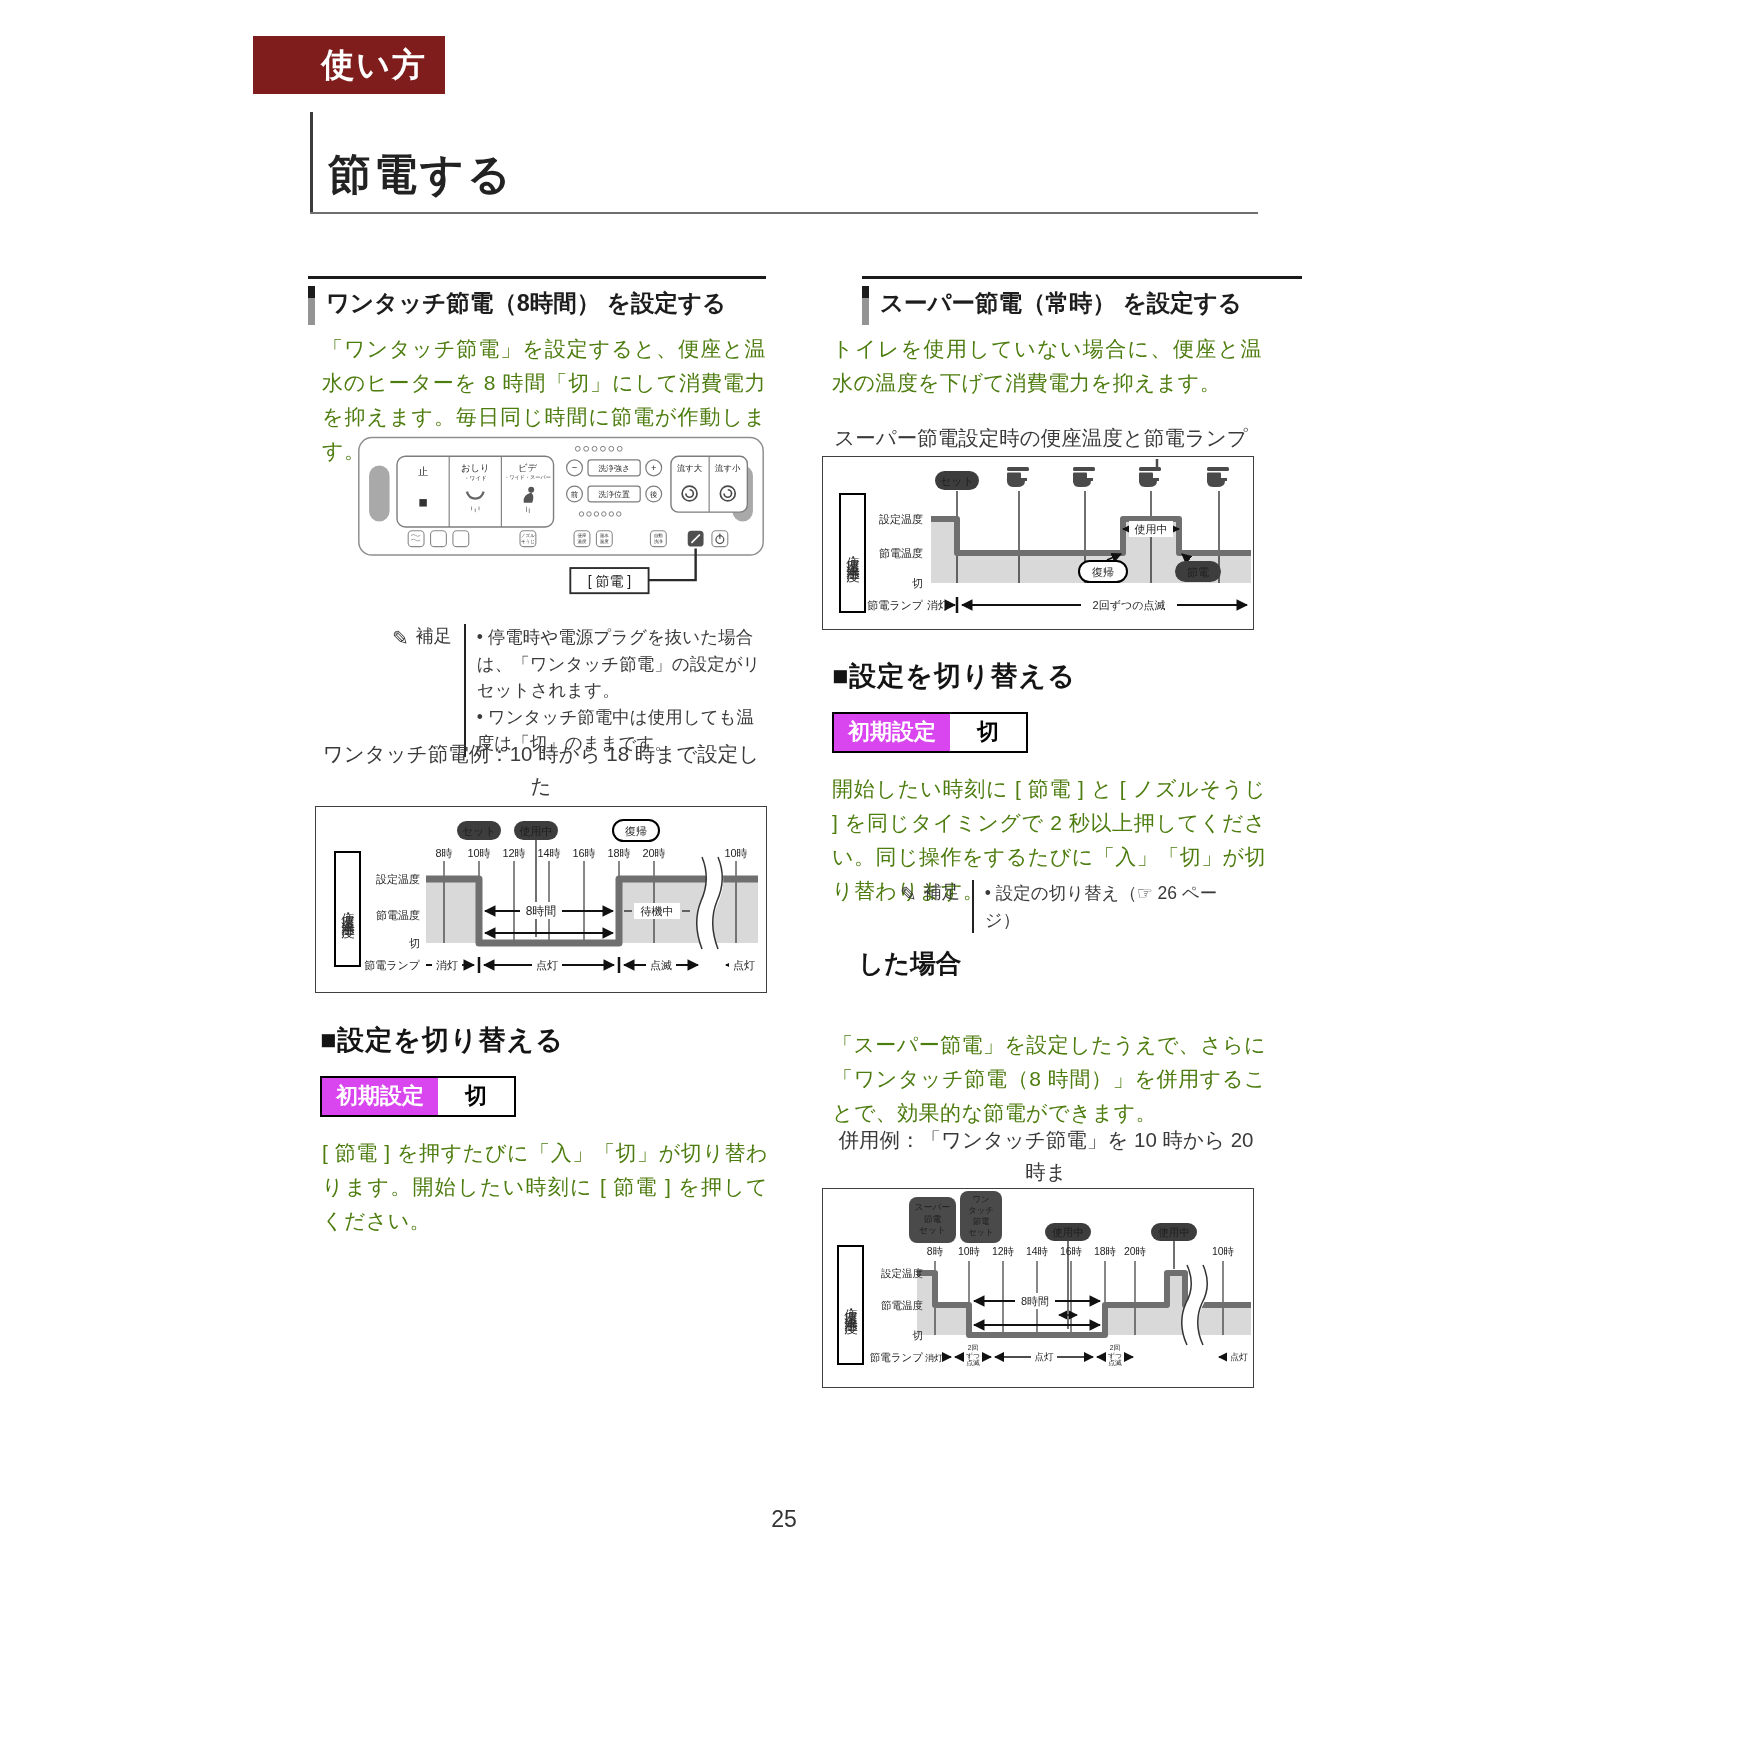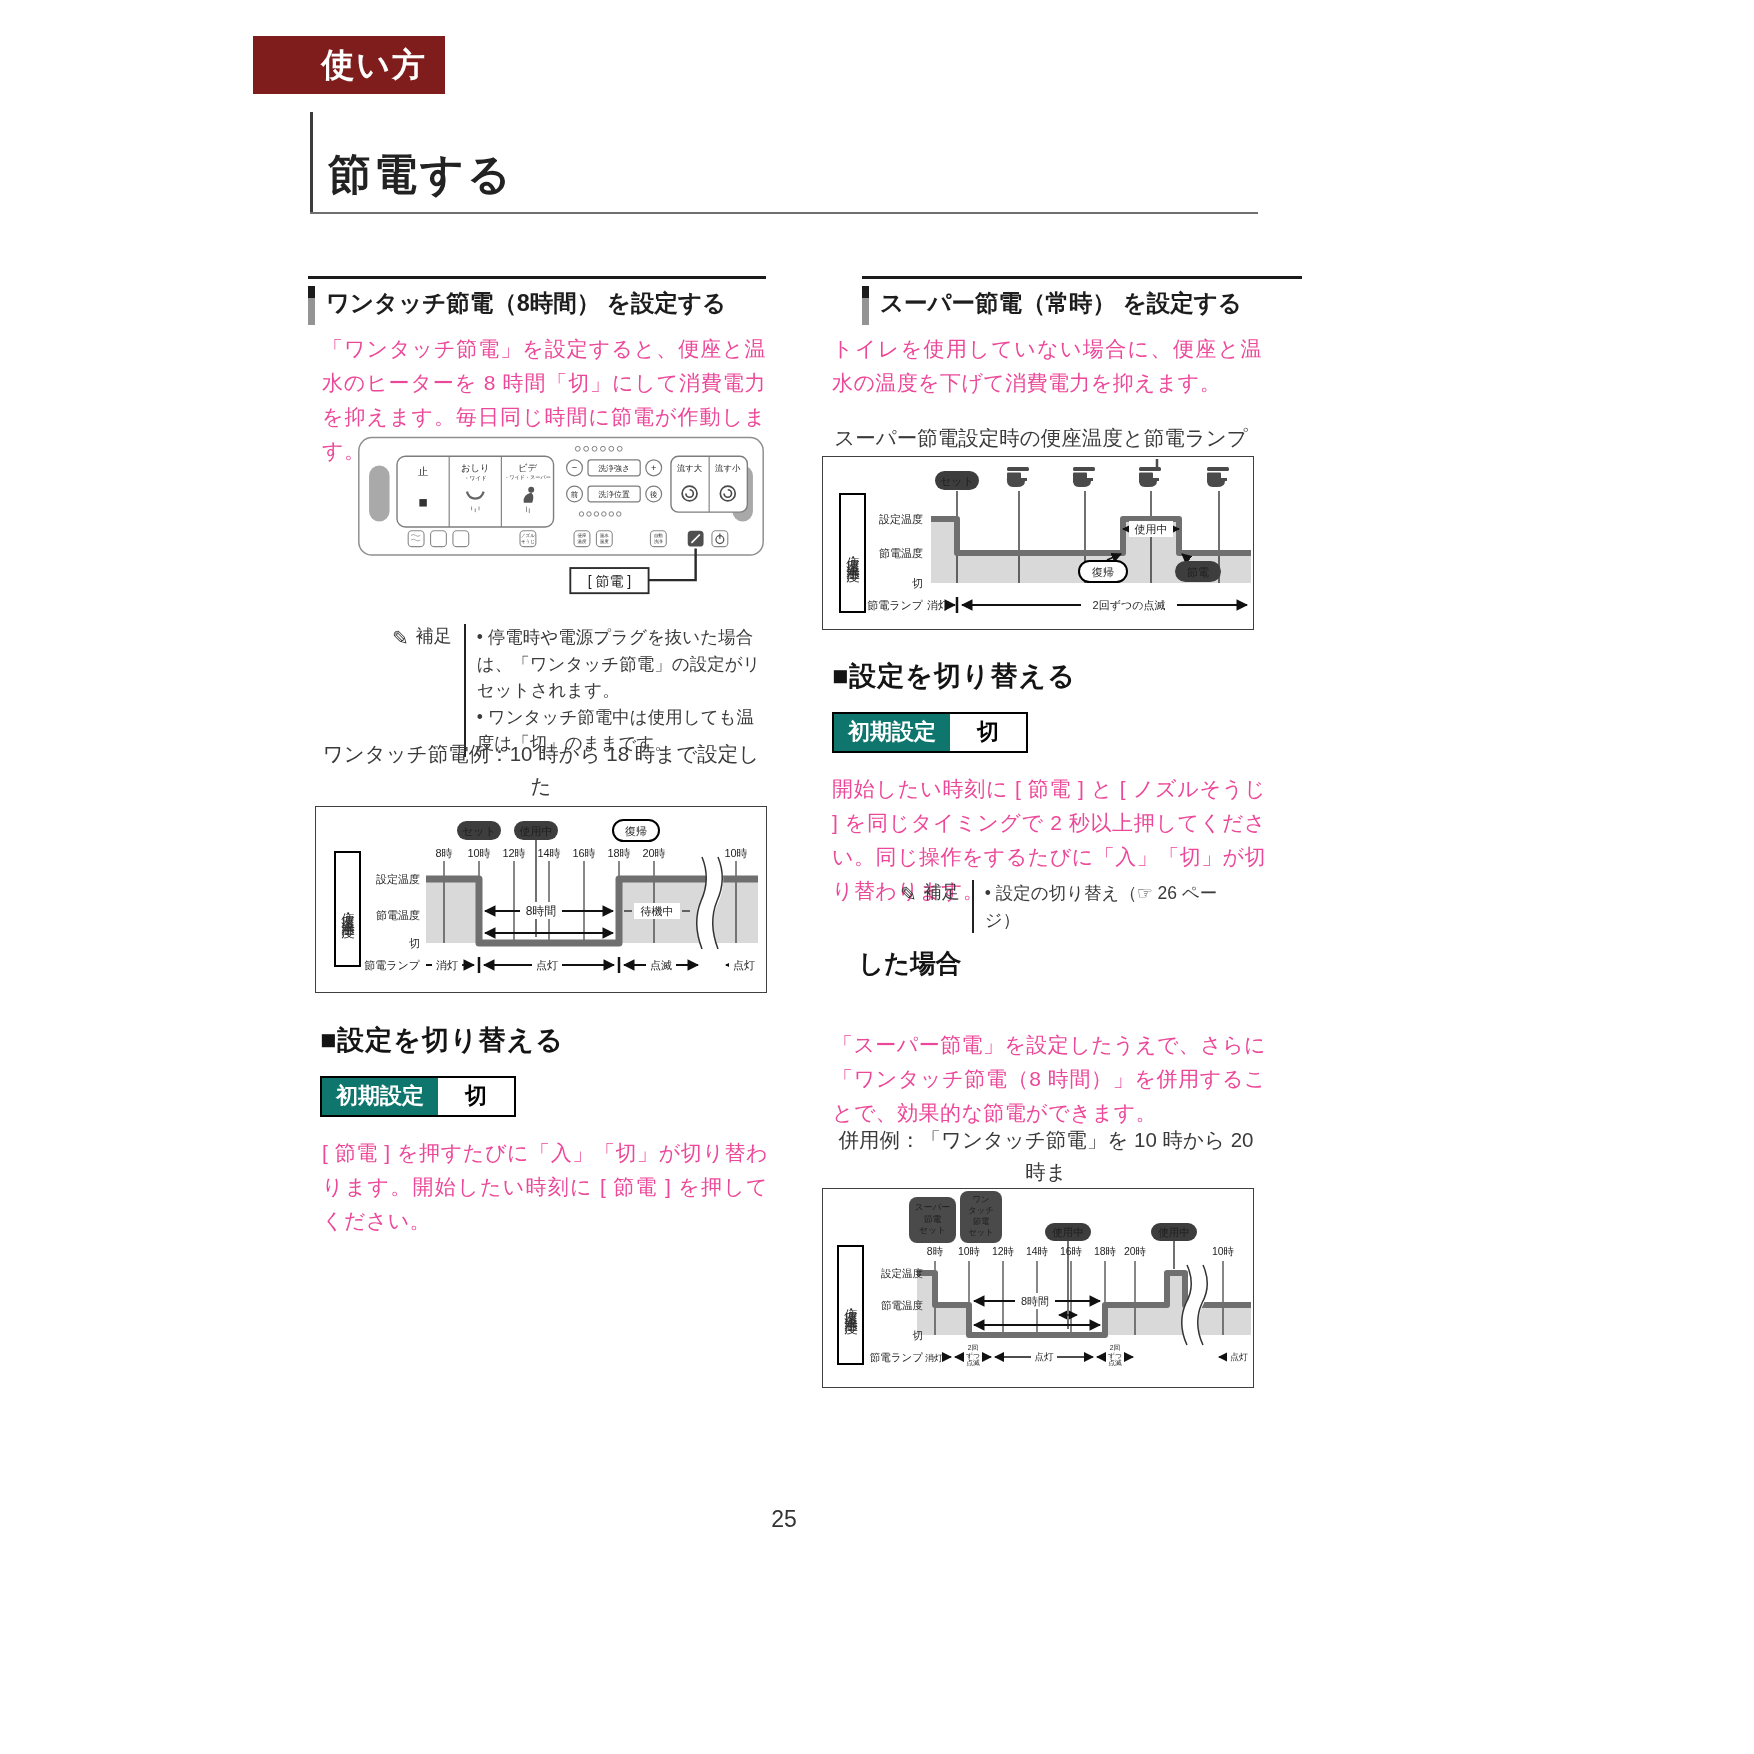--- a/index.html
+++ b/index.html
@@ -13,25 +13,25 @@
   .tag{left:253px;top:36px;width:192px;height:58px;background:#7f1d1d;color:#fff;
     display:flex;align-items:center;justify-content:flex-end;padding-right:18px;
     box-sizing:border-box;font-size:33px;font-weight:bold;letter-spacing:2px;}
   .title-vbar{left:310px;top:112px;width:3px;height:102px;background:#3c3c3c;}
   .page-title{left:328px;top:146px;font-size:43px;font-weight:600;letter-spacing:3px;color:#222;}
   .title-rule{left:310px;top:212px;width:948px;height:2px;background:#6f6f6f;}
   
   .col-heading{border-top:3px solid #1b1b1b;padding-top:7px;display:flex;gap:11px;}
   .col-heading .bar{width:7px;align-self:stretch;background:linear-gradient(#1b1b1b 0 32%,#949494 32% 100%);}
   .col-heading .txt{font-size:23.5px;font-weight:bold;color:#1d1d1d;padding:1px 0 6px;}
-  .body-text{font-size:21px;line-height:1.62;color:#ec4899;letter-spacing:0.4px;text-align:justify;}
+  .body-text{font-size:21px;line-height:1.62;color:#4d7c0f;letter-spacing:0.4px;text-align:justify;}
   .caption{font-size:20.5px;line-height:1.55;color:#3a3a3a;text-align:center;}
   .subhead{font-size:27px;font-weight:bold;color:#141414;letter-spacing:1px;}
   .default-badge{display:inline-flex;border:2.5px solid #000;font-size:22px;font-weight:bold;line-height:1;}
-  .default-badge .k{background:#0f766e;color:#fff;padding:7px 14px 8px;}
+  .default-badge .k{background:#d946ef;color:#fff;padding:7px 14px 8px;}
   .default-badge .v{background:#fff;color:#000;padding:7px 27px 8px;}
   
   .note{display:flex;align-items:flex-start;font-size:17.5px;color:#3a3a3a;}
   .note .pencil{font-size:20px;margin-right:7px;line-height:1.4;}
   .note .lbl{margin-right:12px;white-space:nowrap;line-height:1.4;font-size:18px;}
   .note .items{border-left:2.5px solid #222;padding-left:11px;line-height:1.52;}
   .note .items .it::before{content:"• ";}
   
   .chart-box{position:absolute;border:1.5px solid #3f3f3f;background:#fff;}
   .vlabel{position:absolute;border:2px solid #000;background:#fff;

